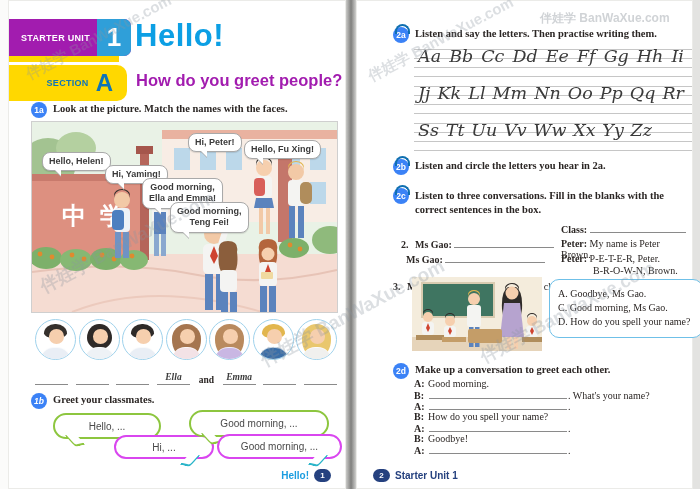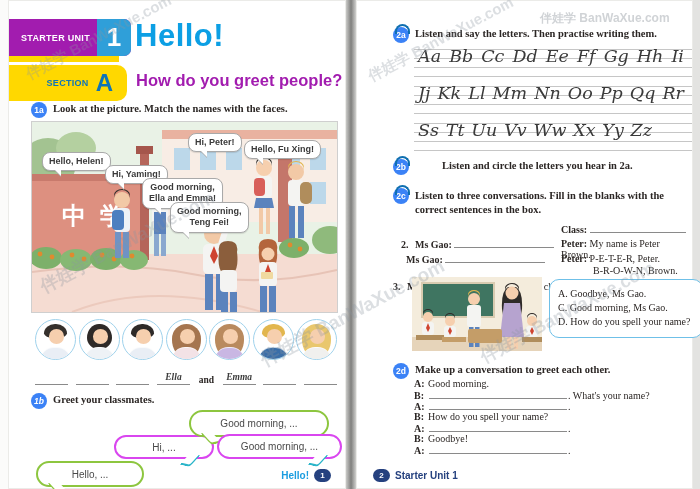--- a/index.html
+++ b/index.html
@@ -312,21 +312,21 @@
       <div class="name-cell">Ella</div>
       <div class="and-word">and</div>
       <div class="name-cell">Emma</div>
       <div class="name-cell"></div>
       <div class="name-cell"></div>
     </div>
 
     <div class="act" style="left:22px;top:392px;font-style:italic;">1b</div>
     <div class="instr" style="left:44px;top:393px;">Greet your classmates.</div>
 
-    <div class="sbub green" style="left:27px;top:412px;width:108px;height:26px;margin-top:48px;">Hello, ...</div>
+    <div class="sbub green" style="left:44px;top:412px;width:108px;height:26px;">Hello, ...</div>
     <div class="sbub teal" style="left:105px;top:434px;width:100px;height:24px;">Hi, ...</div>
     <div class="sbub green" style="left:180px;top:409px;width:140px;height:27px;">Good morning, ...</div>
     <div class="sbub teal" style="left:208px;top:433px;width:125px;height:25px;">Good morning, ...</div>
 
     <div class="footer" style="right:14px;top:468px;">
       <span class="ftitle">Hello!</span>
       <span class="pagenum">1</span>
     </div>
   </div>
 
@@ -380,21 +380,21 @@
           <span>Uu</span>
           <span>Vv</span>
           <span>Ww</span>
           <span>Xx</span>
           <span>Yy</span>
           <span>Zz</span>
         </div>
     </div>
 
     <div class="act listen" style="left:36px;top:158px;">2b</div>
-    <div class="instr" style="left:58px;top:159px;margin-left:27px;">Listen and circle the letters you hear in 2a.</div>
+    <div class="instr" style="left:58px;top:159px;">Listen and circle the letters you hear in 2a.</div>
 
     <div class="act listen" style="left:36px;top:187px;">2c</div>
     <div class="instr" style="left:58px;top:188px;width:272px;line-height:1.3;">Listen to three conversations. Fill in the blanks with the correct sentences in the box.</div>
 
     <div class="c-row" style="left:204px;top:222px;">
       <span class="spk">Class:</span>
       <span class="blankline" style="width:96px;"></span>
     </div>
 
     <div class="c-row" style="left:36px;top:237px;margin-left:8px;">

